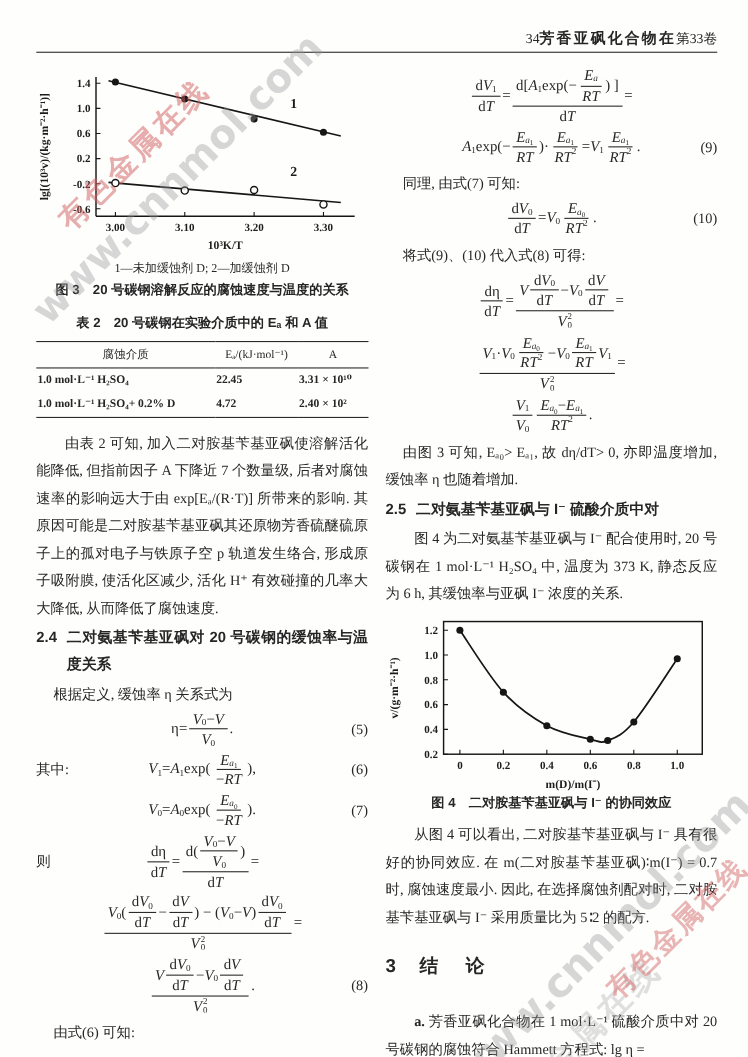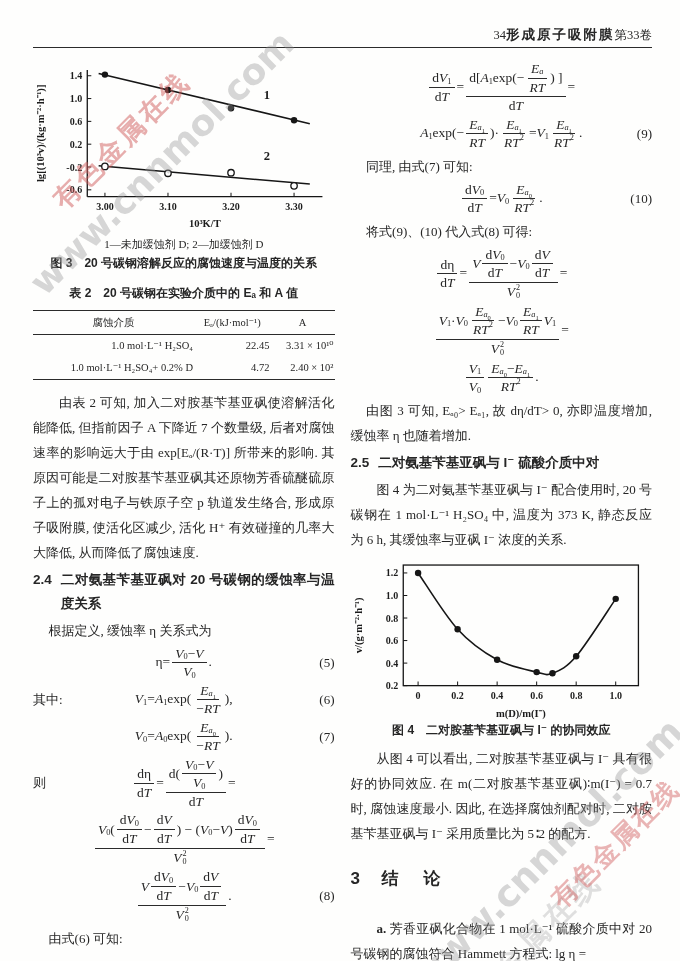--- a/index.html
+++ b/index.html
@@ -32,21 +32,21 @@
   svg text{fill:#1c1c1c;}
   .tick{font:bold 10px "Liberation Serif",serif;}
   .axlabel{font:bold 10.5px "Liberation Serif",serif;}
   .slabel{font:bold 12.5px "Liberation Serif",serif;}
   
   .tbl-title{text-align:center;font-family:"Liberation Sans","DejaVu Sans",sans-serif;
              font-weight:bold;font-size:12px;margin:8px 0 4px;}
   table.t2{width:100%;border-collapse:collapse;font-size:10.5px;line-height:15px;
            border-top:1.6px solid #2b2b2b;border-bottom:1.6px solid #2b2b2b;margin-bottom:10px;}
   table.t2 th{border-bottom:0.9px solid #2b2b2b;font-weight:normal;padding:4px 1px;}
-  table.t2 td{padding:3.5px 1px;text-align:right;}
+  table.t2 td{padding:3.5px 1px;text-align:left;font-weight:bold;}
   table.t2 th{text-align:center;}
   
   .eq{position:relative;display:flex;justify-content:center;align-items:center;
       min-height:32px;margin:3px 0;font-size:13.5px;line-height:1.25;}
   .eqc{display:inline-flex;align-items:center;white-space:nowrap;}
   .eqnum{position:absolute;right:0;top:50%;transform:translateY(-50%);font-size:13px;}
   .eqleft{position:absolute;left:0;top:50%;transform:translateY(-50%);font-size:13px;}
   .frac{display:inline-flex;flex-direction:column;align-items:center;margin:0 2px;line-height:1.15;}
   .frac>.fn{display:flex;align-items:center;justify-content:center;padding:0 3px 1px;border-bottom:1px solid #2b2b2b;}
   .frac>.fd{display:flex;align-items:center;justify-content:center;padding:1px 3px 0;}
@@ -72,21 +72,21 @@
 <div class="page">
 
   <div class="wm wm-tl-red">有色金属在线</div>
   <div class="wm wm-tl-url">www.cnnmol.com</div>
   <div class="wm wm-br-cn">有色金属在线</div>
   <div class="wm wm-br-red">有色金属在线</div>
   <div class="wm wm-br-url">www.cnnmol.com</div>
 
   <div class="hdr">
     <span>34</span>
-    <span class="jt">形成原子吸附膜</span>
+    <span class="jt">芳香亚砜化合物在</span>
     <span>第33卷</span>
   </div>
   <div class="hdr-rule"></div>
 
   <div class="cols">
 
     <div class="col">
 
       <div class="fig">
         <svg viewBox="0 0 300 168">

